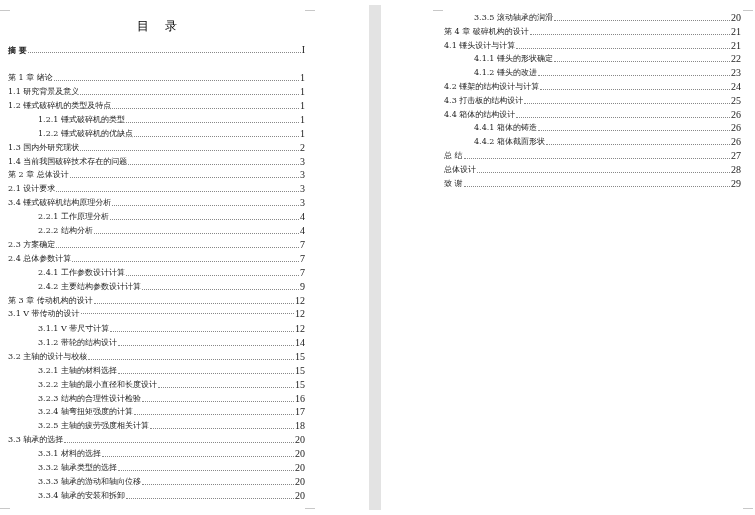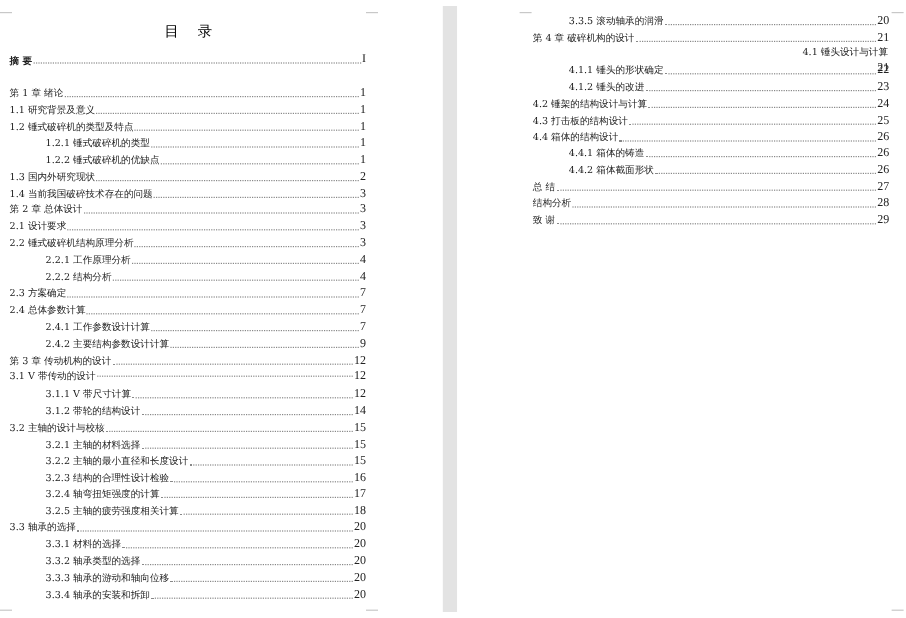--- a/index.html
+++ b/index.html
@@ -81,21 +81,21 @@
         <span class="label">第 2 章  总体设计</span>
         <span class="leader"></span>
         <span class="pg">3</span>
       </div>
       <div class="row" style="top: 139.4px;">
         <span class="label">2.1 设计要求</span>
         <span class="leader"></span>
         <span class="pg">3</span>
       </div>
       <div class="row" style="top: 153.34px;">
-        <span class="label">2.2 锤式破碎机结构原理分析</span>
+        <span class="label">3.4 锤式破碎机结构原理分析</span>
         <span class="leader"></span>
         <span class="pg">3</span>
       </div>
       <div class="row lvl2" style="top: 167.28px;">
         <span class="label">2.2.1 工作原理分析</span>
         <span class="leader"></span>
         <span class="pg">4</span>
       </div>
       <div class="row lvl2" style="top: 181.22px;">
         <span class="label">2.2.2 结构分析</span>
@@ -210,21 +210,21 @@
       <div class="row lvl2" style="top: 0px;">
         <span class="label">3.3.5 滚动轴承的润滑</span>
         <span class="leader"></span>
         <span class="pg">20</span>
       </div>
       <div class="row" style="top: 13.8px;">
         <span class="label">第 4 章  破碎机构的设计</span>
         <span class="leader"></span>
         <span class="pg">21</span>
       </div>
-      <div class="row" style="top: 27.6px; flex-direction: column;">
+      <div class="row" style="top: 27.6px;">
         <span class="label">4.1 锤头设计与计算</span>
         <span class="leader"></span>
         <span class="pg">21</span>
       </div>
       <div class="row lvl2" style="top: 41.4px;">
         <span class="label">4.1.1 锤头的形状确定</span>
         <span class="leader"></span>
         <span class="pg">22</span>
       </div>
       <div class="row lvl2" style="top: 55.2px;">
@@ -256,21 +256,21 @@
         <span class="label">4.4.2 箱体截面形状</span>
         <span class="leader"></span>
         <span class="pg">26</span>
       </div>
       <div class="row" style="top: 138px;">
         <span class="label">总 结</span>
         <span class="leader"></span>
         <span class="pg">27</span>
       </div>
       <div class="row" style="top: 151.8px;">
-        <span class="label">结构分析</span>
+        <span class="label">总体设计</span>
         <span class="leader"></span>
         <span class="pg">28</span>
       </div>
       <div class="row" style="top: 165.6px;">
         <span class="label">致 谢</span>
         <span class="leader"></span>
         <span class="pg">29</span>
       </div>
     </div>
 </div>

